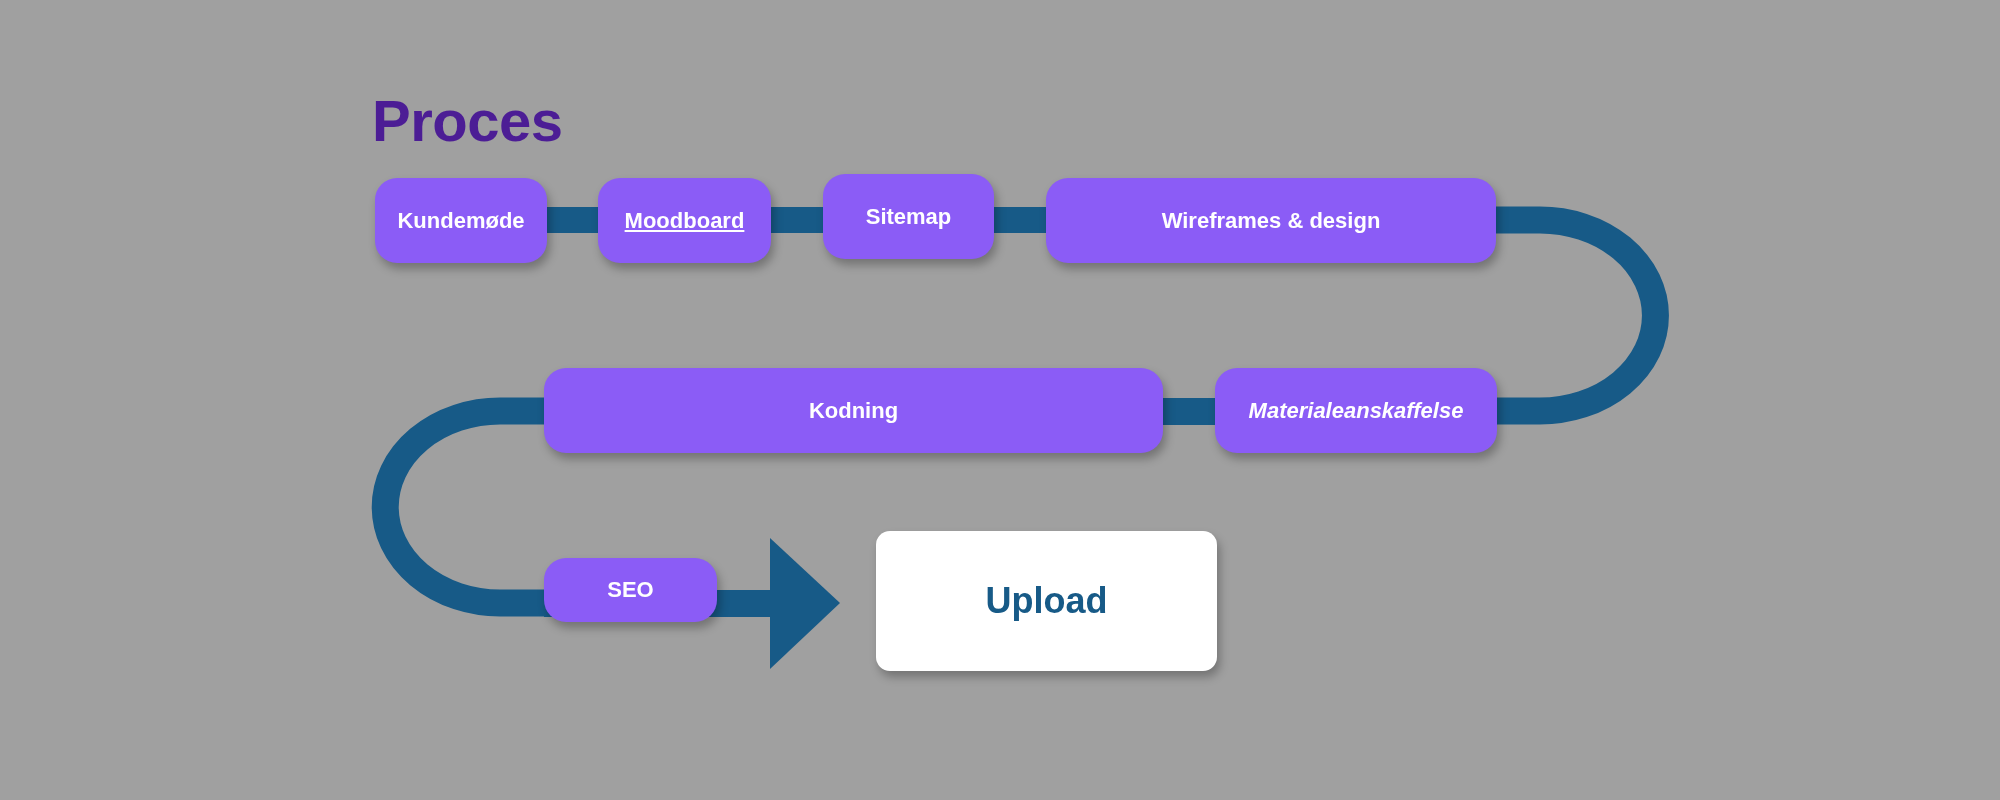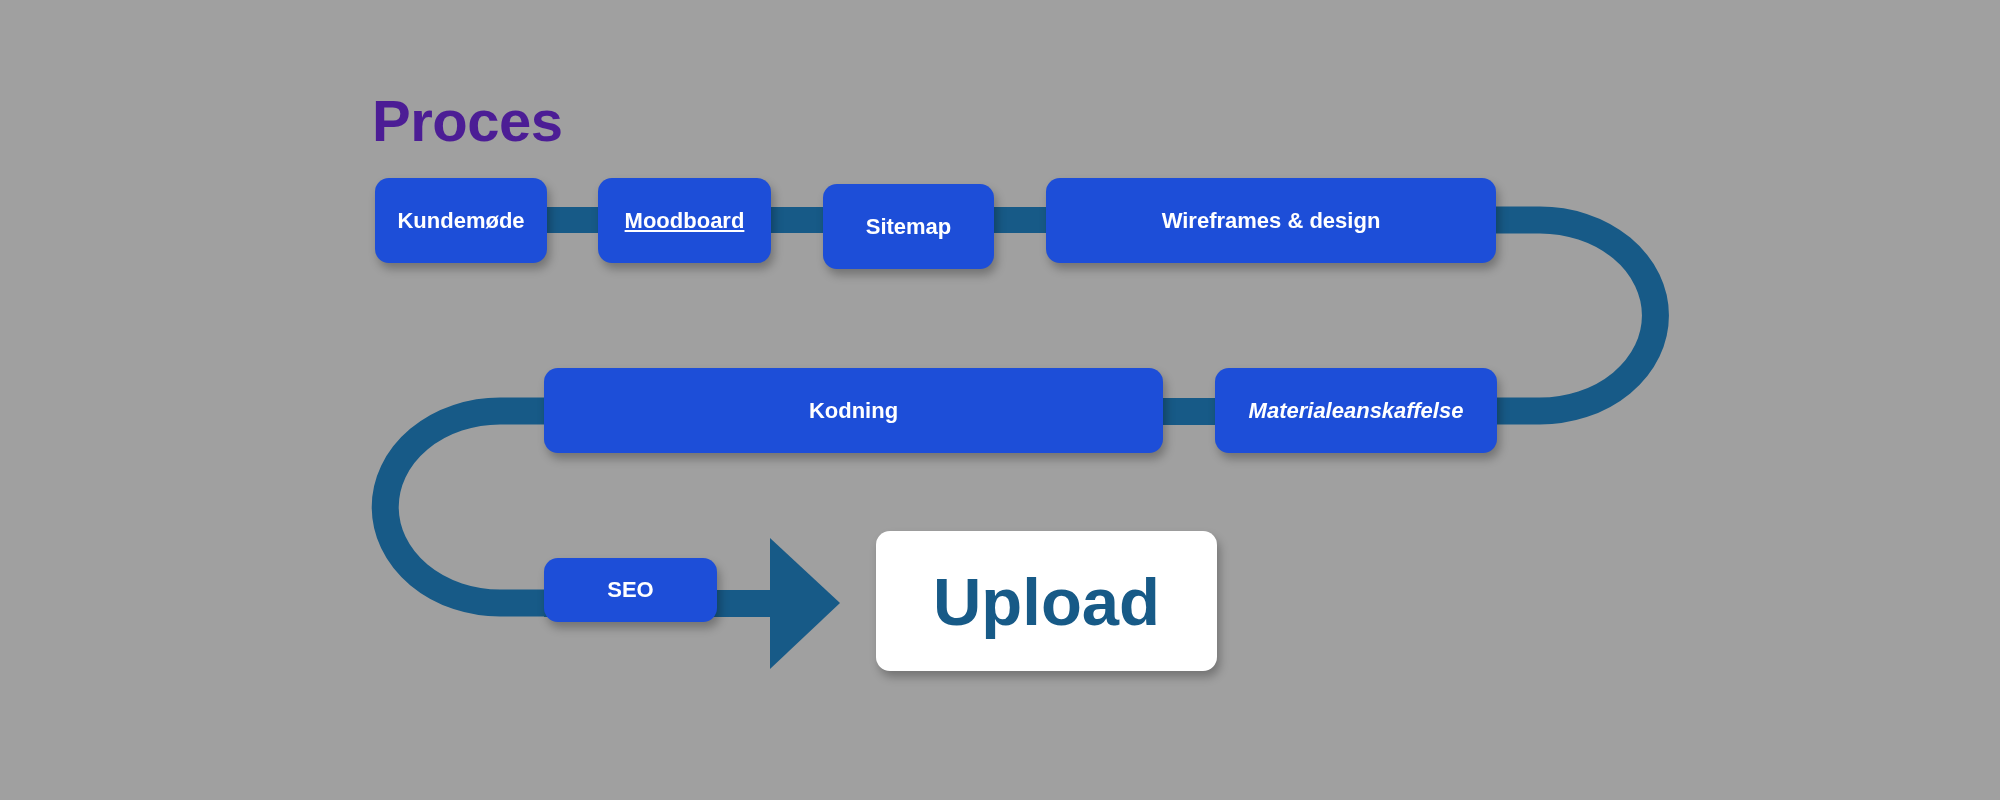--- a/index.html
+++ b/index.html
@@ -10,36 +10,36 @@
       position: relative;
     }
     .title {
       position: absolute; left: 372px; top: 92px;
       font-size: 58px; font-weight: bold; color: #4c1d95;
       letter-spacing: -0.5px; line-height: 1;
     }
     svg.track { position: absolute; left: 0; top: 0; }
     .box {
       position: absolute;
-      background: #1d4ed8;
-      border-radius: 14px;
+      background: #8b5cf6;
+      border-radius: 22px;
       color: #ffffff;
       font-weight: bold;
       font-size: 22px;
       display: flex; align-items: center; justify-content: center;
       box-shadow: 3px 6px 10px rgba(0,0,0,0.28);
       white-space: nowrap;
     }
     .final {
       position: absolute; left: 876px; top: 531px; width: 341px; height: 140px;
       background: #ffffff; border-radius: 14px;
       box-shadow: 3px 6px 10px rgba(0,0,0,0.28);
       display: flex; align-items: center; justify-content: center;
     }
-    .final span { font-size: 67px; font-weight: bold; color: #175a87; }
+    .final span { font-size: 36px; font-weight: bold; color: #175a87; }
   </style>
 </head>
 <body>
 
 <div class="title">Proces</div>
 
 <svg class="track" width="2000" height="800">
 
   <rect x="547" y="207" width="950" height="26" fill="#175a87"></rect>
 
@@ -52,21 +52,21 @@
   <rect x="544" y="590" width="230" height="27" fill="#175a87"></rect>
   <polygon points="770,538 840,603 770,669" fill="#175a87"></polygon>
 </svg>
 
 <div class="box" style="left:375px;top:178px;width:172px;height:85px;">
   <span>Kundemøde</span>
 </div>
 <div class="box" style="left:598px;top:178px;width:173px;height:85px;text-decoration:underline;">
   <span>Moodboard</span>
 </div>
-<div class="box" style="left:823px;top:184px;width:171px;height:85px;">
+<div class="box" style="left:823px;top:174px;width:171px;height:85px;">
   <span>Sitemap</span>
 </div>
 <div class="box" style="left:1046px;top:178px;width:450px;height:85px;">
   <span>Wireframes &amp; design</span>
 </div>
 <div class="box" style="left:1215px;top:368px;width:282px;height:85px;font-style:italic;">
   <span>Materialeanskaffelse</span>
 </div>
 <div class="box" style="left:544px;top:368px;width:619px;height:85px;justify-content:center;">
   <span>Kodning</span>

